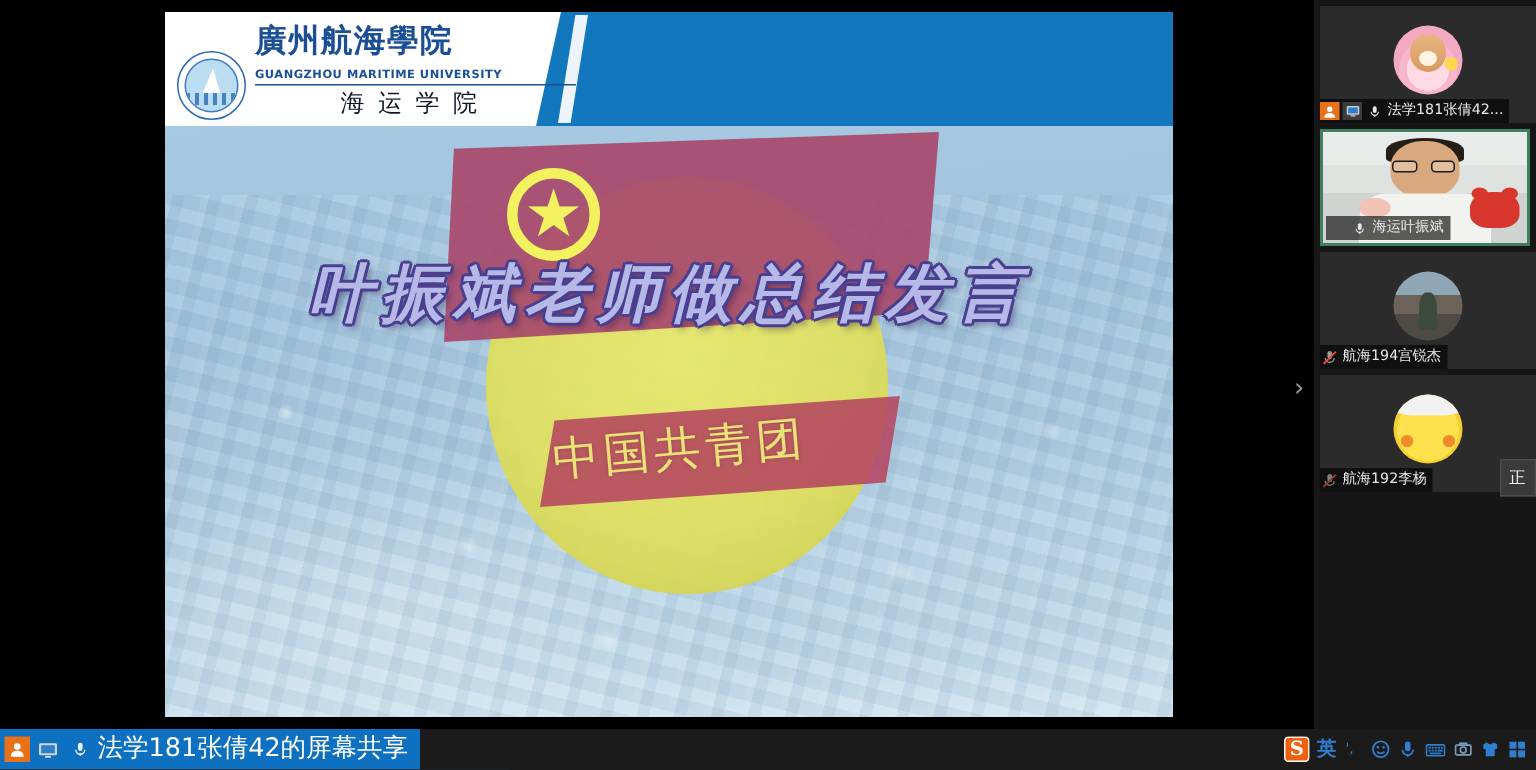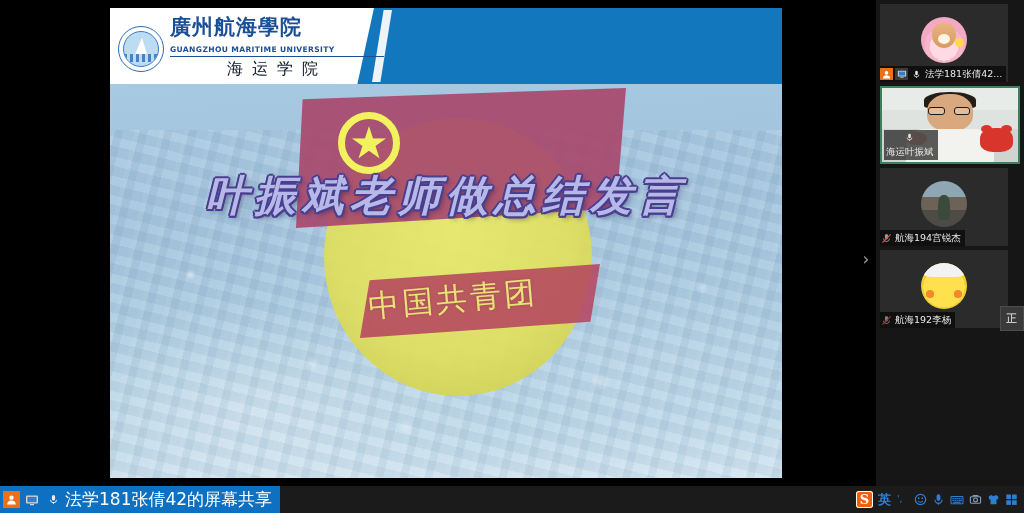--- a/index.html
+++ b/index.html
@@ -69,21 +69,21 @@
     clip-path:polygon(0 0, 100% 0, 48% 100%, 0 100%);
   }
   .slide-header .stripe{
     position:absolute; left:262px; top:2px; height:72px; width:20px;
     background:#fff;
     clip-path:polygon(58% 0, 100% 0, 42% 100%, 0 100%);
     opacity:.92;
   }
 
   .logo-wrap{
-    position:absolute; left:8px; top:8px; display:flex; align-items:center; gap:6px;
+    position:absolute; left:8px; top:8px; display:flex; align-items:flex-end; gap:6px;
   }
   .logo-seal{
     width:46px; height:46px; border-radius:50%;
     background:#fff; border:1.6px solid #2a6bb0;
     position:relative; flex:none; margin-top:2px;
   }
   .logo-seal .inner{
     position:absolute; inset:4px; border-radius:50%;
     background:#bcdcf2; border:1px solid #3b7cc0; overflow:hidden;
   }
@@ -178,21 +178,21 @@
   }
 
   
   #panel{
     position:absolute; left:876px; top:0; width:148px; height:486px;
     background:#161616;
     padding:4px 4px 0 4px;
     z-index:10;
   }
   .tile{
-    position:relative; width:128px; height:78px;
+    position:relative; width:144px; height:78px;
     background:#2b2b2b; margin-bottom:4px; overflow:hidden;
   }
   .tile.active{ border:2px solid #3f7f5d; width:140px; height:78px; }
   .tile .avatar{
     position:absolute; left:50%; top:46%; transform:translate(-50%,-50%);
     width:46px; height:46px; border-radius:50%;
     overflow:hidden;
   }
   
   .av-dog{
@@ -282,21 +282,21 @@
   }
   .cam .toyR::before{ left:2%; } .cam .toyR::after{ right:2%; }
 
   
   .namebar{
     position:absolute; left:0; bottom:0; display:flex; align-items:center;
     gap:2px; padding:1px 4px 1px 0;
     background:rgba(0,0,0,.62);
     max-width:100%;
   }
-  .namebar.light{ background:rgba(30,30,30,.72); left:2px; bottom:2px; padding-left:2px;flex-direction:column; }
+  .namebar.light{ background:rgba(30,30,30,.72); left:2px; bottom:2px; padding-left:16px; }
   .nb-label{
     color:#e9e9e9; font-size:9.5px; white-space:nowrap; overflow:hidden;
     text-overflow:ellipsis; max-width:96px; line-height:14px;
   }
   .mini{
     width:13px; height:12px; display:inline-flex; align-items:center;
     justify-content:center; flex:none;
   }
   .mini.host{ background:#e8711a; }
   .mini.host svg{ width:9px; height:9px; }

